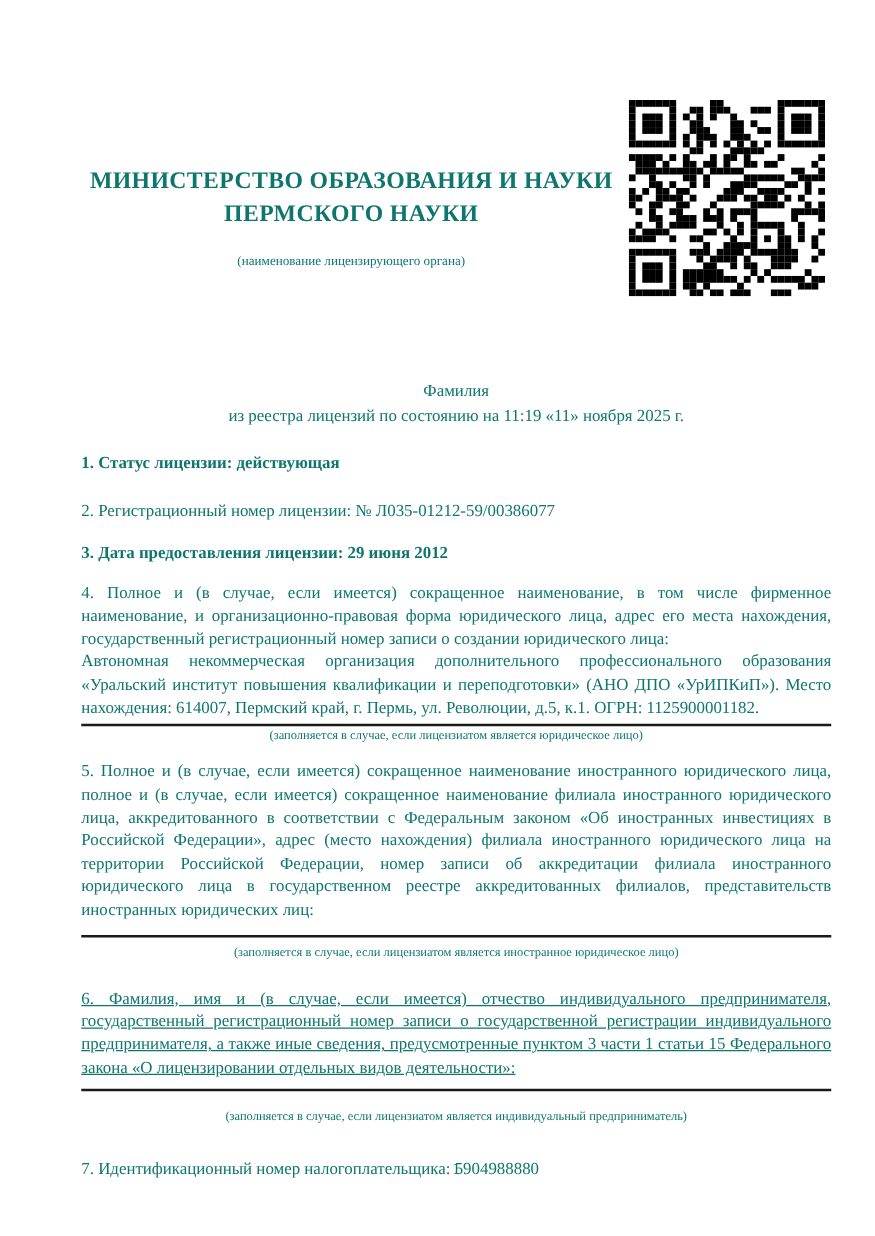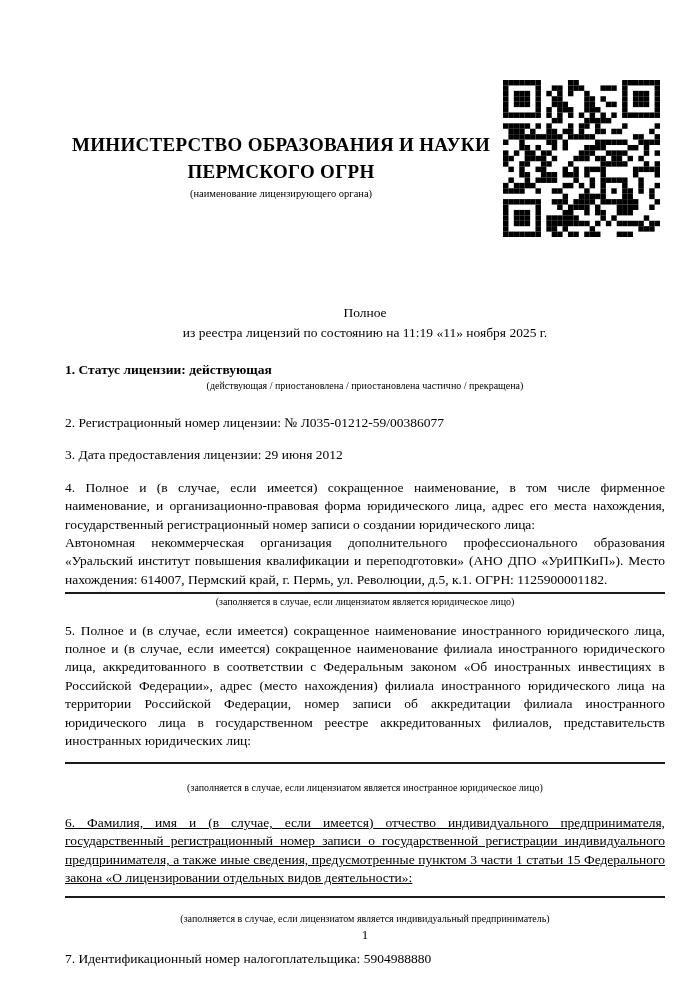--- a/index.html
+++ b/index.html
@@ -2,40 +2,40 @@
 <html><head>
 <meta charset="utf-8">
 <style>
   html, body { margin: 0; padding: 0; background: #ffffff; }
   .page {
     position: relative;
     width: 700px;
     height: 989px;
     background: #ffffff;
     font-family: "Liberation Serif", "DejaVu Serif", serif;
-    color: #000000;
+    color: #0f766e;
     overflow: hidden;
   }
 
   
   .ministry-block {
     position: absolute;
     left: 65px;
     top: 131px;
     width: 432px;
     text-align: center;
   }
   .ministry-line {
     font-size: 19px;
     line-height: 27px;
     font-weight: bold;
     letter-spacing: 0.3px;
   }
   .ministry-caption {
-    margin-top: 2px;
+    margin-top: 18px;
     font-size: 10.5px;
     line-height: 14px;
   }
   .qr {
     position: absolute;
     left: 503px;
     top: 80px;
     width: 157px;
     height: 157px;
   }
@@ -60,27 +60,27 @@
     line-height: 13.5px;
     text-align: center;
   }
   .fill-rule {
     height: 0;
     border-top: 2px solid #1a1a1a;
   }
 
   .item-1 { margin-top: 19px; font-weight: bold; }
   .item-2 { margin-top: 21px; }
-  .item-3 { margin-top: 14px; }
+  .item-3 { margin-top: 14px; font-weight: bold; }
   .item-4 { margin-top: 14px; }
   .rule-4 { margin-top: 3px; }
   .cap-4  { margin-top: 1px; }
   .item-5 { margin-top: 13px; }
   .rule-5 { margin-top: 11px; }
-  .cap-5  { margin-top: 17px; }
+  .cap-5  { margin-top: 6px; }
   .item-6 { margin-top: 20px; text-decoration: underline; }
   .rule-6 { margin-top: 8px; }
   .cap-6  { margin-top: 14px; }
   .item-7 { margin-top: 25px; }
 
   .page-num {
     position: absolute;
     left: 65px;
     top: 927px;
     width: 600px;
@@ -88,21 +88,21 @@
     font-size: 13px;
   }
 </style>
 </head>
 <body>
 
 <div class="page">
 
   <div class="ministry-block">
     <div class="ministry-line">МИНИСТЕРСТВО ОБРАЗОВАНИЯ И НАУКИ</div>
-    <div class="ministry-line">ПЕРМСКОГО ОГРН</div>
+    <div class="ministry-line">ПЕРМСКОГО НАУКИ</div>
     <div class="ministry-caption">(наименование лицензирующего органа)</div>
   </div>
 
   <svg class="qr" id="qr-svg" viewBox="0 0 157 157">
       <rect x="0.00" y="0.00" width="5.46" height="5.46" fill="#000000"></rect>
       <rect x="5.41" y="0.00" width="5.46" height="5.46" fill="#000000"></rect>
       <rect x="10.83" y="0.00" width="5.46" height="5.46" fill="#000000"></rect>
       <rect x="16.24" y="0.00" width="5.46" height="5.46" fill="#000000"></rect>
       <rect x="21.66" y="0.00" width="5.46" height="5.46" fill="#000000"></rect>
       <rect x="27.07" y="0.00" width="5.46" height="5.46" fill="#000000"></rect>
@@ -514,26 +514,25 @@
       <rect x="86.62" y="151.59" width="5.46" height="5.46" fill="#000000"></rect>
       <rect x="92.03" y="151.59" width="5.46" height="5.46" fill="#000000"></rect>
       <rect x="113.69" y="151.59" width="5.46" height="5.46" fill="#000000"></rect>
       <rect x="119.10" y="151.59" width="5.46" height="5.46" fill="#000000"></rect>
       <rect x="124.52" y="151.59" width="5.46" height="5.46" fill="#000000"></rect>
     </svg>
 
   <div class="content">
 
     <div class="title-block">
-      <div>Полное</div>
+      <div>Фамилия</div>
       <div>из реестра лицензий по состоянию на 11:19 «11» ноября 2025 г.</div>
     </div>
 
     <div class="item-1">1. Статус лицензии: действующая</div>
-    <div class="small-cap">(действующая / приостановлена / приостановлена частично / прекращена)</div>
 
     <div class="item-2">2. Регистрационный номер лицензии: № Л035-01212-59/00386077</div>
 
     <div class="item-3">3. Дата предоставления лицензии: 29 июня 2012</div>
 
     <div class="item-4 para">4. Полное и (в случае, если имеется) сокращенное наименование, в том числе фирменное наименование, и организационно-правовая форма юридического лица, адрес его места нахождения, государственный регистрационный номер записи о создании юридического лица:</div>
     <div class="para">Автономная некоммерческая организация дополнительного профессионального образования «Уральский институт повышения квалификации и переподготовки» (АНО ДПО «УрИПКиП»). Место нахождения: 614007, Пермский край, г. Пермь, ул. Революции, д.5, к.1. ОГРН: 1125900001182.</div>
     <div class="fill-rule rule-4"></div>
     <div class="small-cap cap-4">(заполняется в случае, если лицензиатом является юридическое лицо)</div>
 

